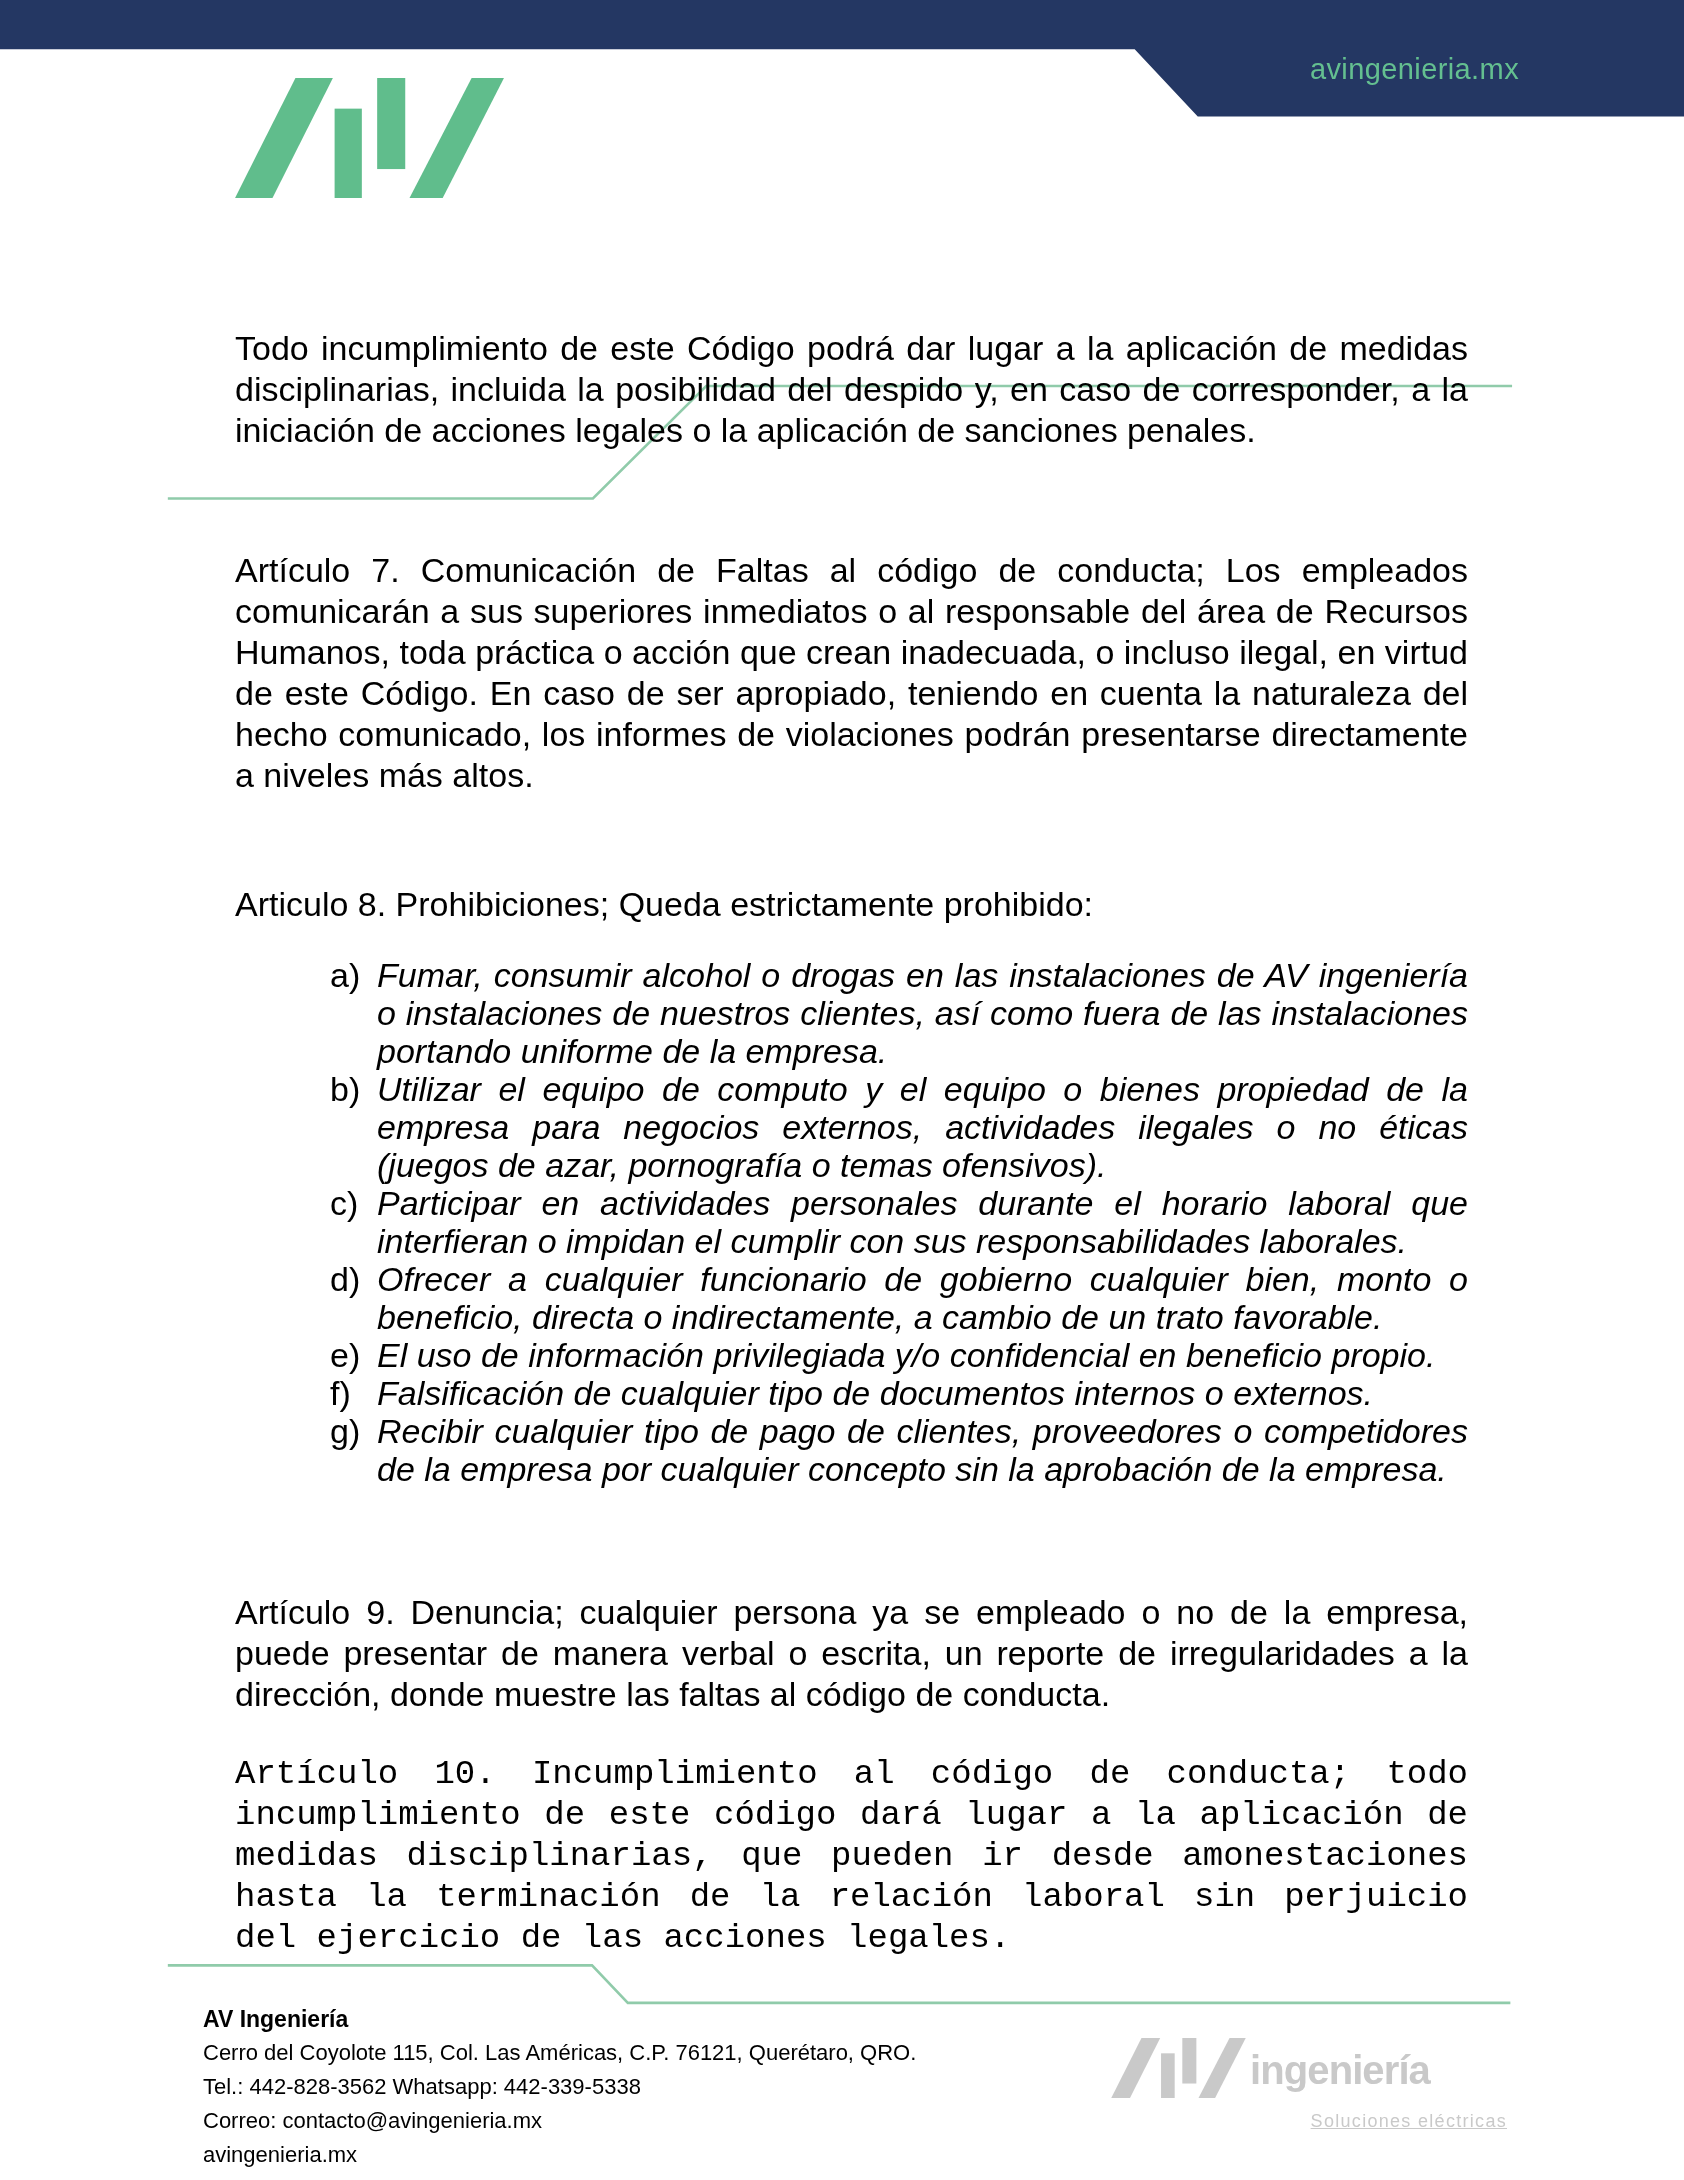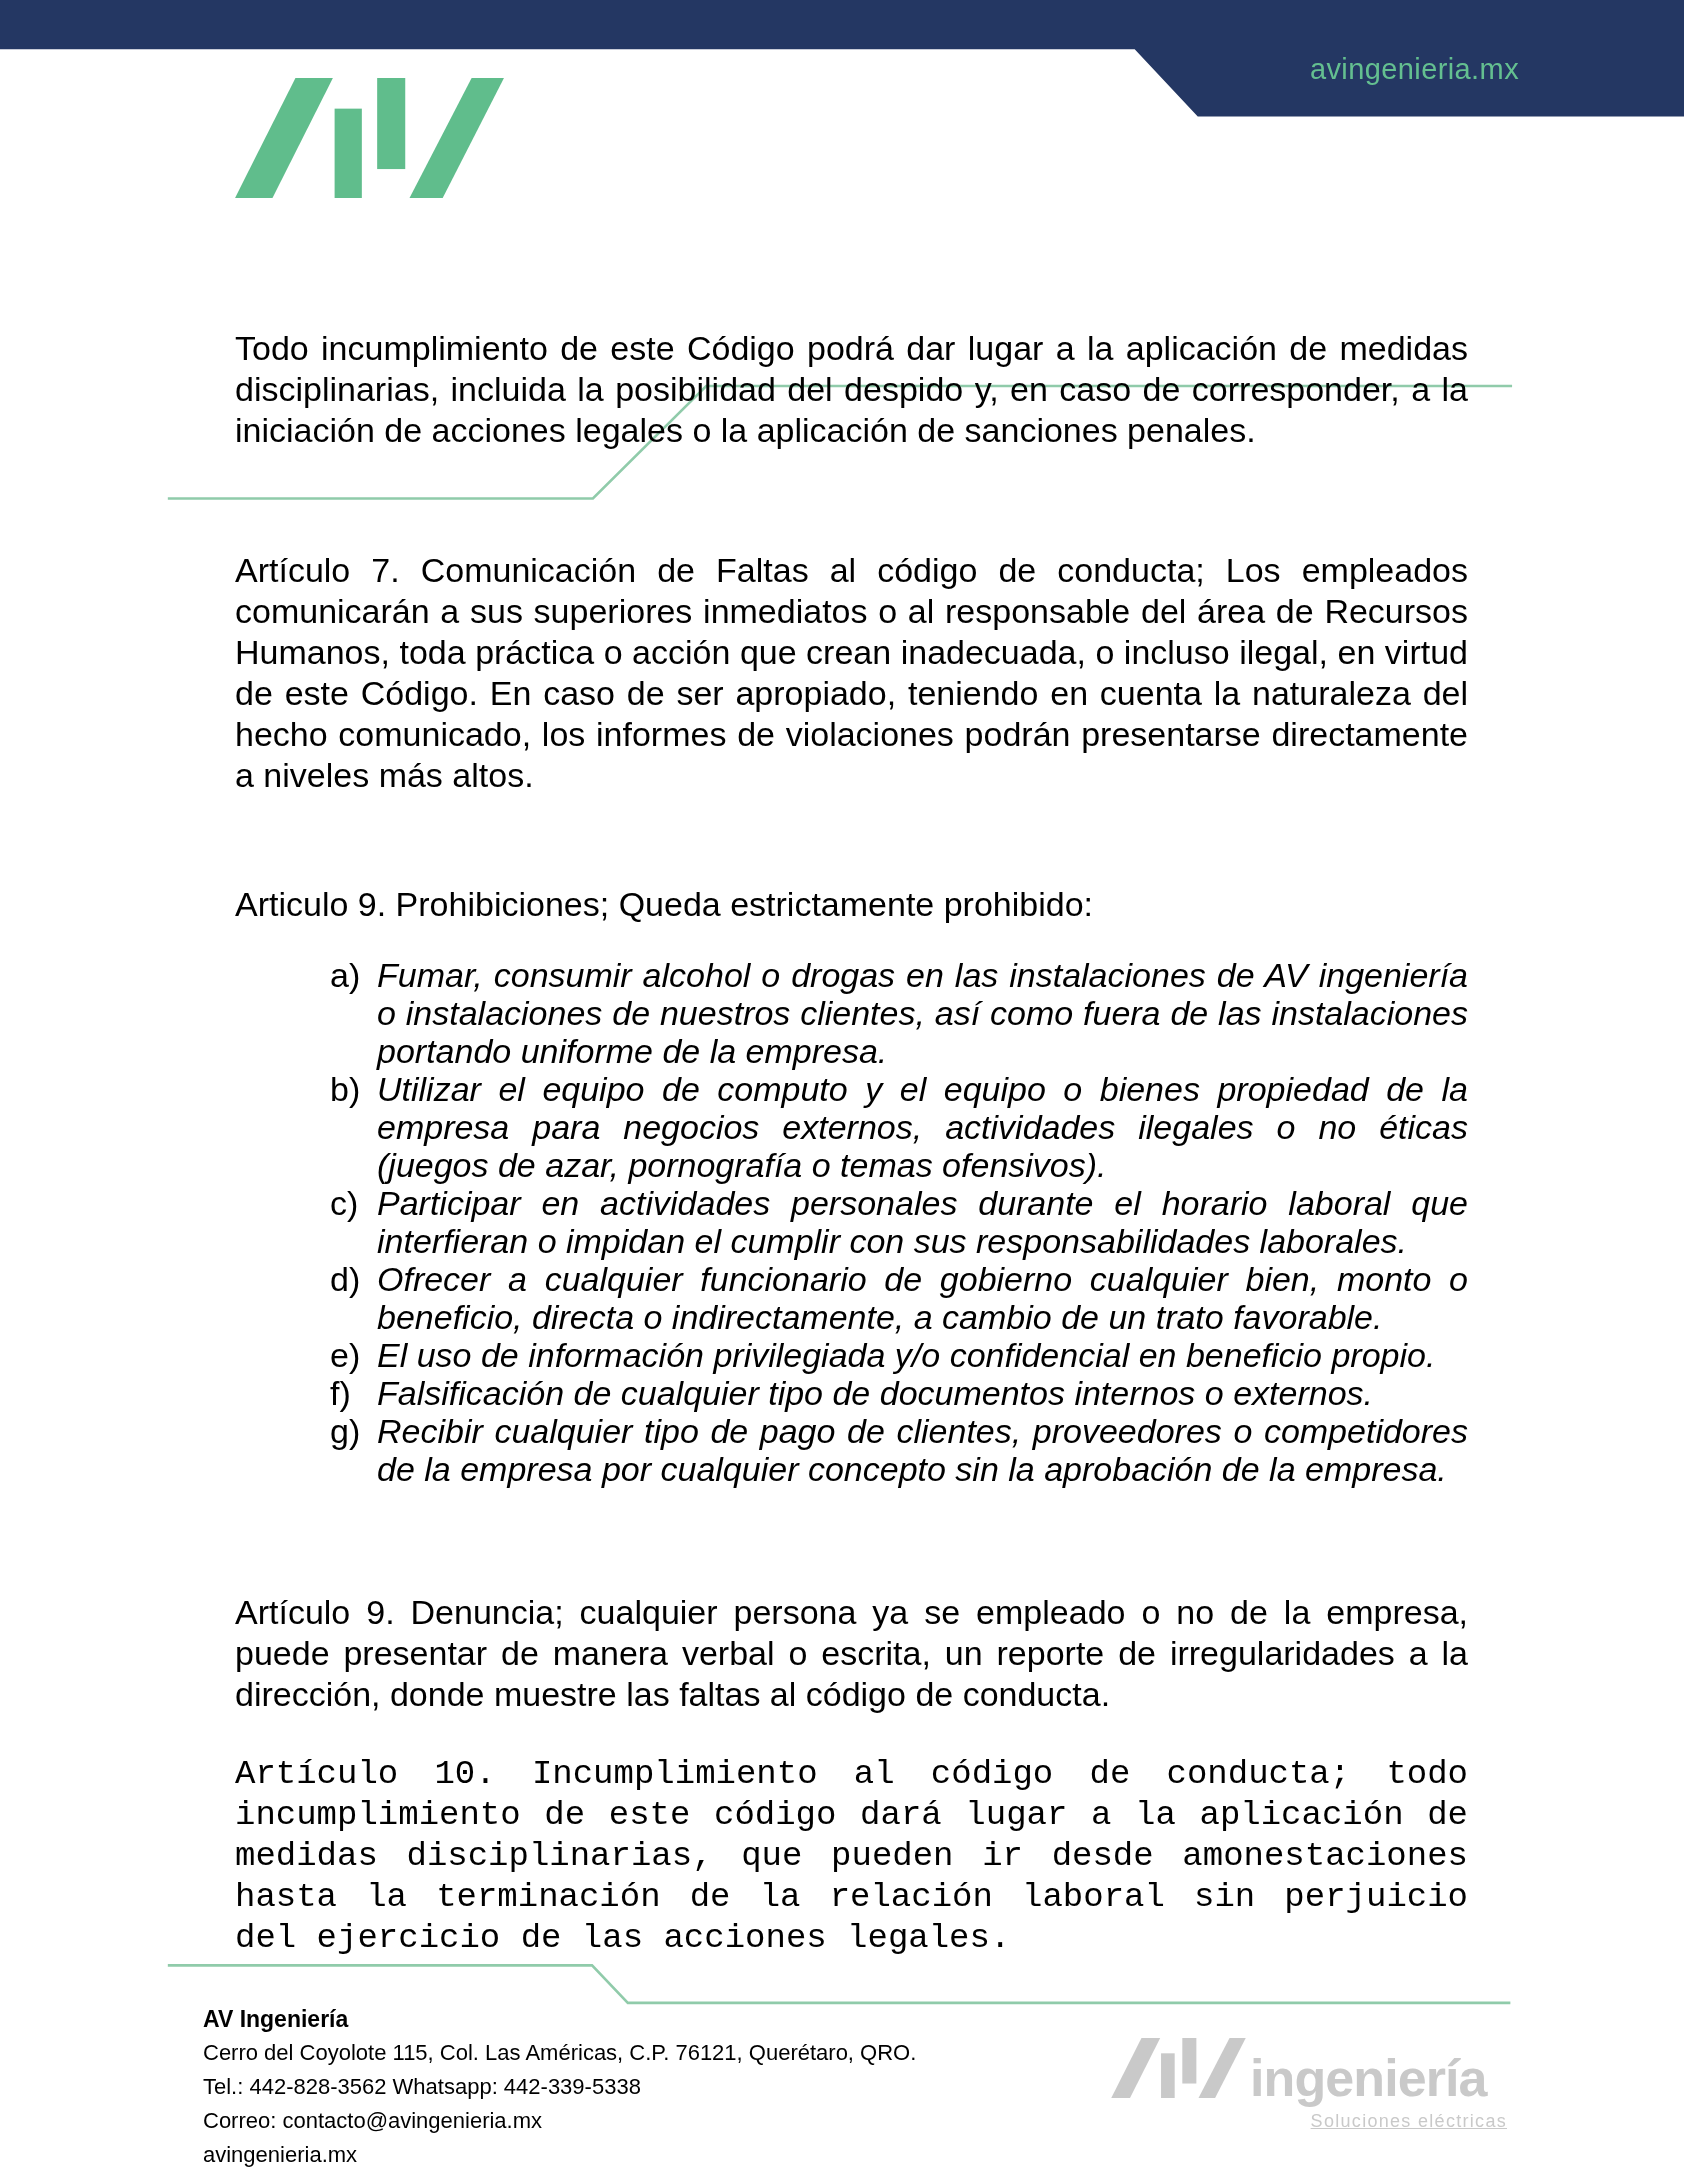--- a/index.html
+++ b/index.html
@@ -41,21 +41,21 @@
   .abc-text{flex:1;text-align:justify;font-style:italic;}
   
   .ft-contact{
     position:absolute;left:175px;top:2002px;width:767px;
     font-size:22px;line-height:34px;z-index:1;margin-left:28px;
   }
   .ft-company{font-weight:bold;font-size:23px;}
   .logo-footer{position:absolute;left:1111px;top:2038px;width:135px;height:60px;}
   .ft-logo-word{
     position:absolute;left:1250px;top:2048px;width:264px;
-    font-size:52px;font-weight:bold;letter-spacing:-0.9px;
+    font-size:40px;font-weight:bold;letter-spacing:-0.9px;
     color:#c9c9c9;z-index:1;
   }
   .ft-logo-tag{
     position:absolute;left:1250px;top:2111px;width:257px;
     text-align:right;font-size:18px;letter-spacing:1.3px;
     color:#c9c9c9;z-index:1;text-decoration:underline;
   }
 </style>
 </head>
 <body>
@@ -79,21 +79,21 @@
 
   <svg class="deco-svg" viewBox="0 0 1978 2560" aria-hidden="true">
     <polyline points="197,585 696,585 829,453 1775,453" fill="none" stroke="#90cbaa" stroke-width="3"></polyline>
     <polyline points="197,2307 695,2307 737,2351 1773,2351" fill="none" stroke="#90cbaa" stroke-width="3"></polyline>
   </svg>
 
   <p class="para p1">Todo incumplimiento de este Código podrá dar lugar a la aplicación de medidas disciplinarias, incluida la posibilidad del despido y, en caso de corresponder, a la iniciación de acciones legales o la aplicación de sanciones penales.</p>
 
   <p class="para p-art7">Artículo 7. Comunicación de Faltas al código de conducta; Los empleados comunicarán a sus superiores inmediatos o al responsable del área de Recursos Humanos, toda práctica o acción que crean inadecuada, o incluso ilegal, en virtud de este Código. En caso de ser apropiado, teniendo en cuenta la naturaleza del hecho comunicado, los informes de violaciones podrán presentarse directamente a niveles más altos.</p>
 
-  <p class="para p-art8">Articulo 9. Prohibiciones; Queda estrictamente prohibido:</p>
+  <p class="para p-art8">Articulo 8. Prohibiciones; Queda estrictamente prohibido:</p>
 
   <div class="abc-list">
     <div class="abc-item">
       <span class="abc-marker">a)</span>
       <span class="abc-text">Fumar, consumir alcohol o drogas en las instalaciones de AV ingeniería o instalaciones de nuestros clientes, así como fuera de las instalaciones portando uniforme de la empresa.</span>
     </div>
     <div class="abc-item">
       <span class="abc-marker">b)</span>
       <span class="abc-text">Utilizar el equipo de computo y el equipo o bienes propiedad de la empresa para negocios externos, actividades ilegales o no éticas (juegos de azar, pornografía o temas ofensivos).</span>
     </div>

